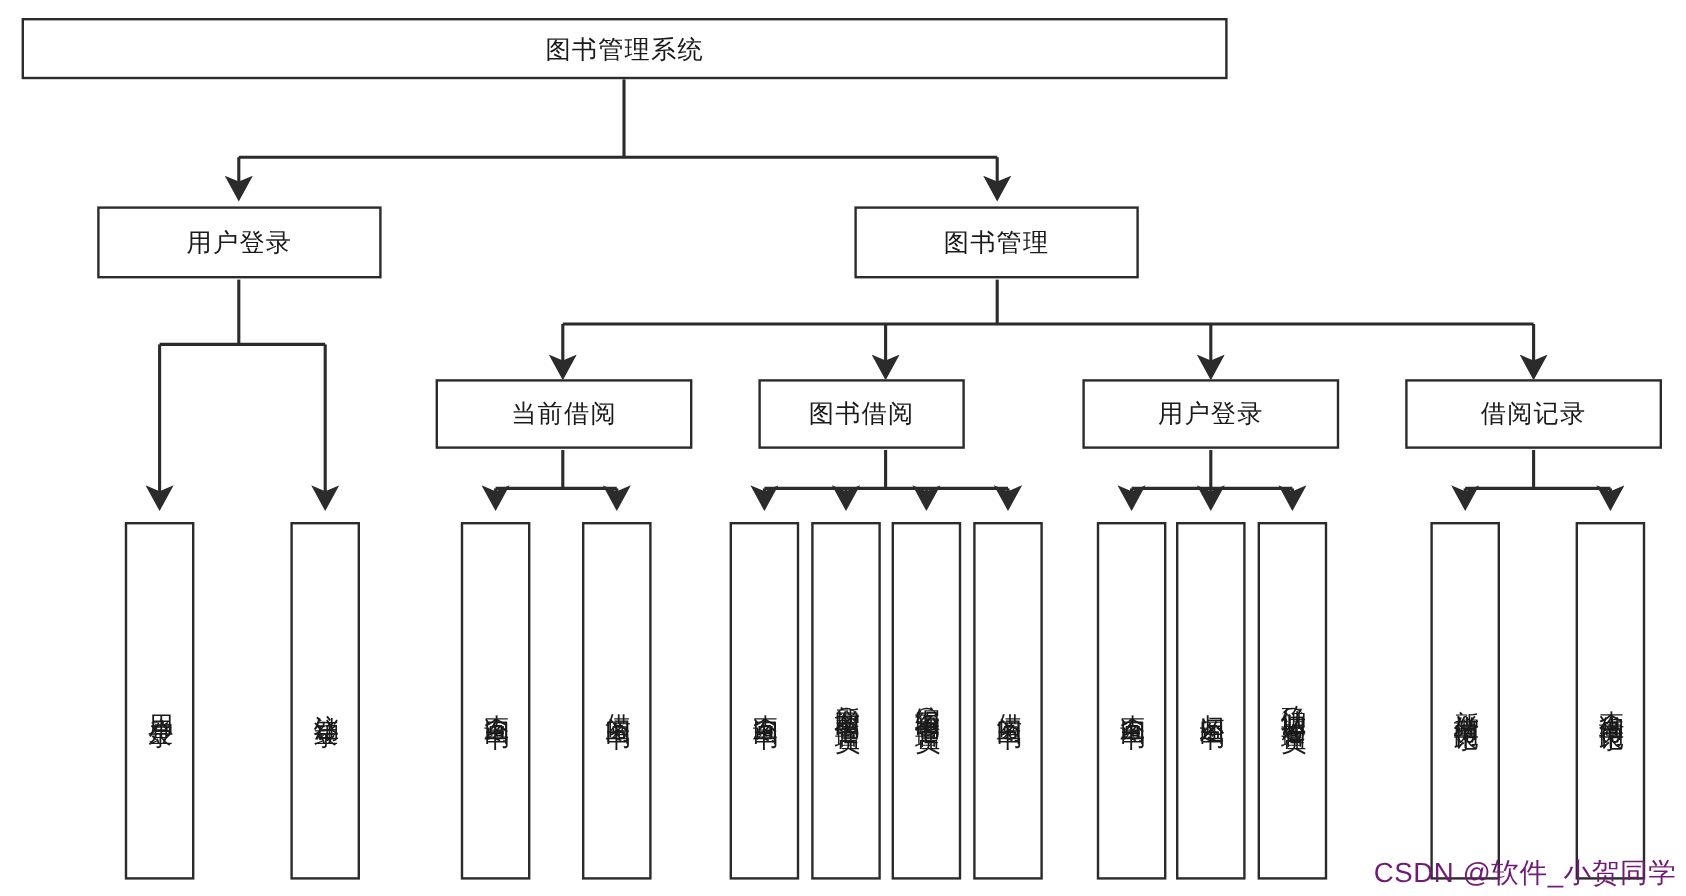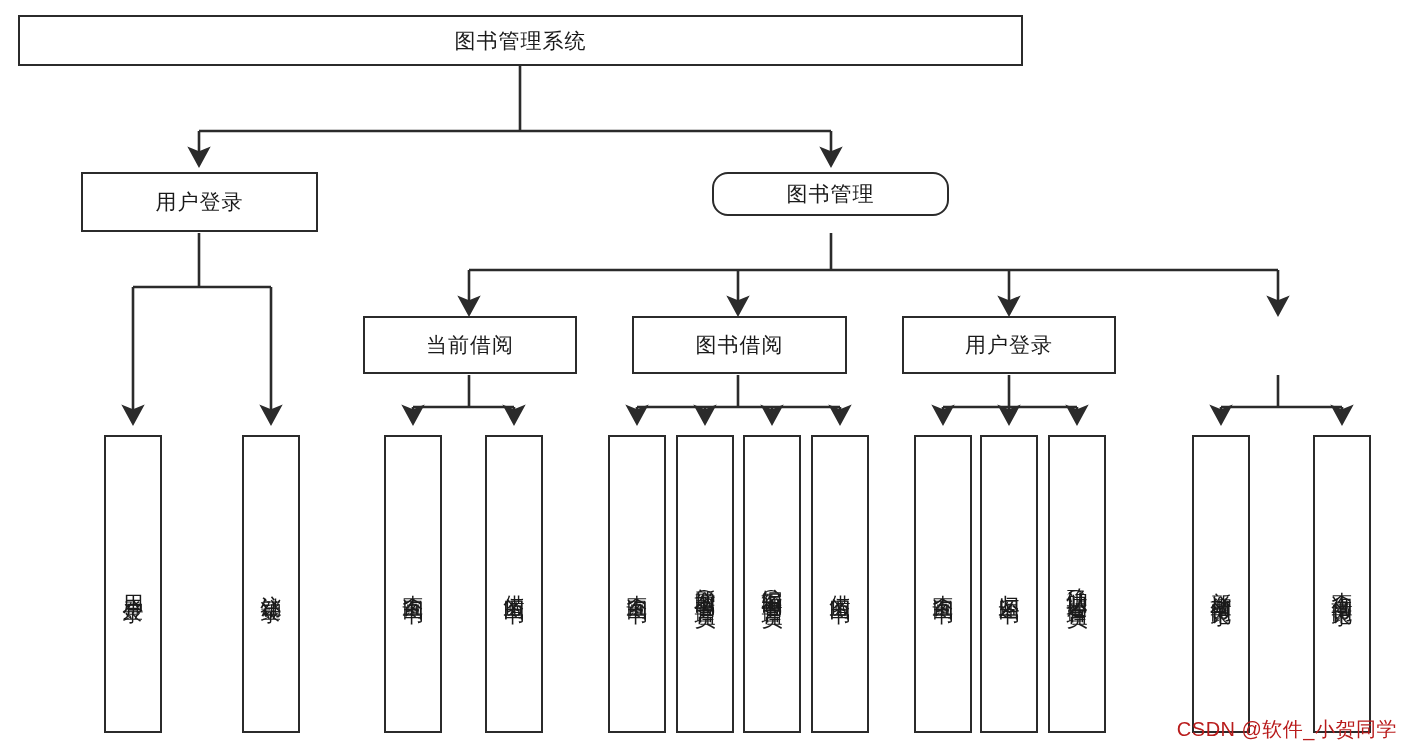--- a/index.html
+++ b/index.html
@@ -53,22 +53,22 @@
     display: block;
   }
   .root {
     font-size: 22px;
     justify-content: center;
   }
   .watermark {
     position: absolute;
     right: 8px;
     bottom: 4px;
-    font-size: 20px;
-    color: #b91c1c;
+    font-size: 23px;
+    color: #701a75;
     white-space: nowrap;
     letter-spacing: 0.5px;
   }
 </style>
 </head>
 <body>
 
 <div id="canvas">
 
   <svg class="edges" viewBox="0 0 1405 747">
@@ -121,32 +121,35 @@
     </g>
   </svg>
 
   <div class="node h root" style="left:18px; top:15px; width:1005px; height:51px;">
     <span class="lbl">图书管理系统</span>
   </div>
 
   <div class="node h" style="left:81px; top:172px; width:237px; height:60px;">
     <span class="lbl">用户登录</span>
   </div>
-  <div class="node h" style="left:712px; top:172px; width:237px; height:44px;border-radius:16px;">
+  <div class="node h" style="left:712px; top:172px; width:237px; height:60px;">
     <span class="lbl">图书管理</span>
   </div>
 
   <div class="node h" style="left:363px; top:316px; width:214px; height:58px;">
     <span class="lbl">当前借阅</span>
   </div>
-  <div class="node h" style="left:632px; top:316px; width:215px; height:58px;">
+  <div class="node h" style="left:632px; top:316px; width:172px; height:58px;">
     <span class="lbl">图书借阅</span>
   </div>
   <div class="node h" style="left:902px; top:316px; width:214px; height:58px;">
     <span class="lbl">用户登录</span>
+  </div>
+  <div class="node h" style="left:1171px; top:316px; width:214px; height:58px;">
+    <span class="lbl">借阅记录</span>
   </div>
 
   <div class="node v" style="left:104px; top:435px; width:58px; height:298px;">
     <span class="lbl">用户登录</span>
   </div>
   <div class="node v" style="left:242px; top:435px; width:58px; height:298px;">
     <span class="lbl">注销登录</span>
   </div>
 
   <div class="node v" style="left:384px; top:435px; width:58px; height:298px;">

